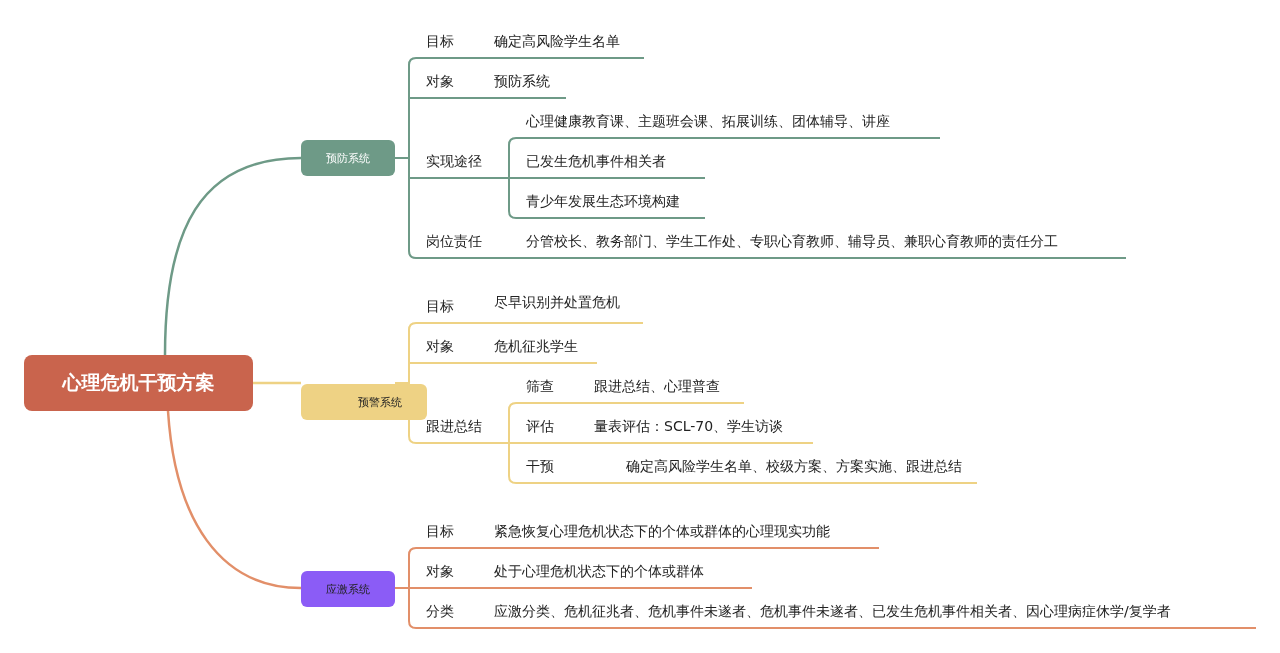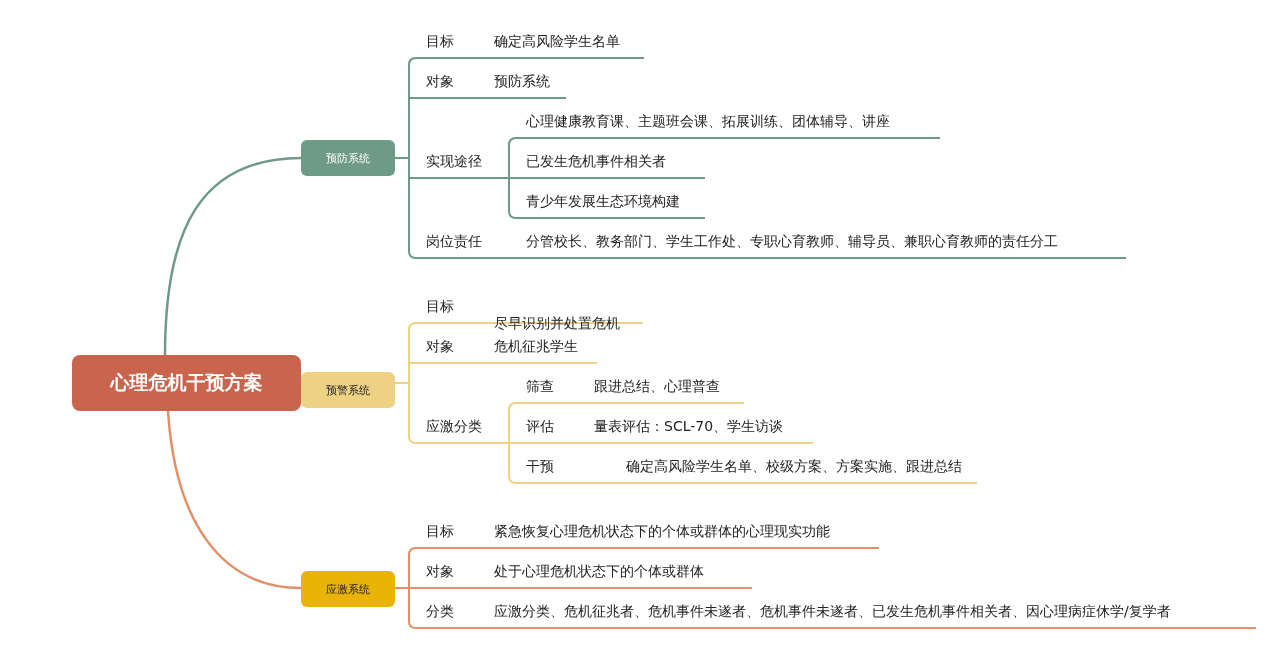--- a/index.html
+++ b/index.html
@@ -2,26 +2,26 @@
 <html><head>
   <meta charset="utf-8">
   <style>
     html, body { margin: 0; padding: 0; background: #ffffff; }
     body { width: 1280px; height: 653px; position: relative; overflow: hidden;
            font-family: "DejaVu Sans", "Liberation Sans", sans-serif; }
     #lines { position: absolute; left: 0; top: 0; }
     .node { position: absolute; white-space: nowrap; }
     .root { left: 24px; top: 355px; width: 229px; height: 56px; background: #c9644d;
             border-radius: 8px; color: #ffffff; font-size: 19px; font-weight: bold;
-            display: flex; align-items: center; justify-content: center; margin-left: 48px; }
+            display: flex; align-items: center; justify-content: center; }
     .branch { width: 94px; height: 36px; border-radius: 6px; font-size: 11px;
               display: flex; align-items: center; justify-content: center; }
     .b1 { left: 301px; top: 140px; background: #6e9a87; color: #ffffff; }
-    .b2 { left: 301px; top: 372px; background: #eed284; color: #222222; }
-    .b3 { left: 301px; top: 571px; background: #eab308; color: #222222; }
+    .b2 { left: 301px; top: 384px; background: #eed284; color: #222222; padding-left: 32px; }
+    .b3 { left: 301px; top: 571px; background: #8b5cf6; color: #222222; }
     .t { font-size: 14px; color: #222222; line-height: 18px; }
   </style>
 </head>
 <body>
 
 <svg id="lines" width="1280" height="653">
 
   <path d="M165 355 C 165 230, 200 158, 301 158" fill="none" stroke="#6e9a87" stroke-width="2.5"></path>
   <path d="M253 383 L 301 383" fill="none" stroke="#eed284" stroke-width="2.5"></path>
   <path d="M168 411 C 175 520, 220 588, 301 588" fill="none" stroke="#e28f69" stroke-width="2.5"></path>
@@ -65,24 +65,24 @@
 <span class="node t" style="left:526px;top:112px">心理健康教育课、主题班会课、拓展训练、团体辅导、讲座</span>
 <span class="node t" style="left:526px;top:152px">已发生危机事件相关者</span>
 <span class="node t" style="left:526px;top:192px">青少年发展生态环境构建</span>
 <span class="node t" style="left:426px;top:232px">岗位责任</span>
 <span class="node t" style="left:526px;top:232px">分管校长、教务部门、学生工作处、专职心育教师、辅导员、兼职心育教师的责任分工</span>
 
 <div class="node branch b2">
     <span>预警系统</span>
   </div>
 <span class="node t" style="left:426px;top:297px">目标</span>
-<span class="node t" style="left:494px;top:314px">尽早识别并处置危机</span>
+<span class="node t" style="left:494px;top:293px">尽早识别并处置危机</span>
 <span class="node t" style="left:426px;top:337px">对象</span>
 <span class="node t" style="left:494px;top:337px">危机征兆学生</span>
-<span class="node t" style="left:426px;top:417px">应激分类</span>
+<span class="node t" style="left:426px;top:417px">跟进总结</span>
 <span class="node t" style="left:526px;top:377px">筛查</span>
 <span class="node t" style="left:594px;top:377px">跟进总结、心理普查</span>
 <span class="node t" style="left:526px;top:417px">评估</span>
 <span class="node t" style="left:594px;top:417px">量表评估：SCL-70、学生访谈</span>
 <span class="node t" style="left:526px;top:457px">干预</span>
 <span class="node t" style="left:626px;top:457px">确定高风险学生名单、校级方案、方案实施、跟进总结</span>
 
 <div class="node branch b3">
     <span>应激系统</span>
   </div>

